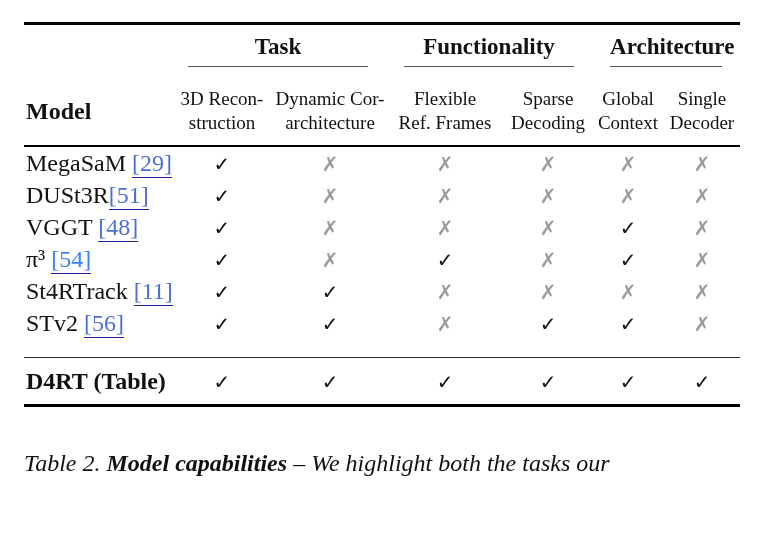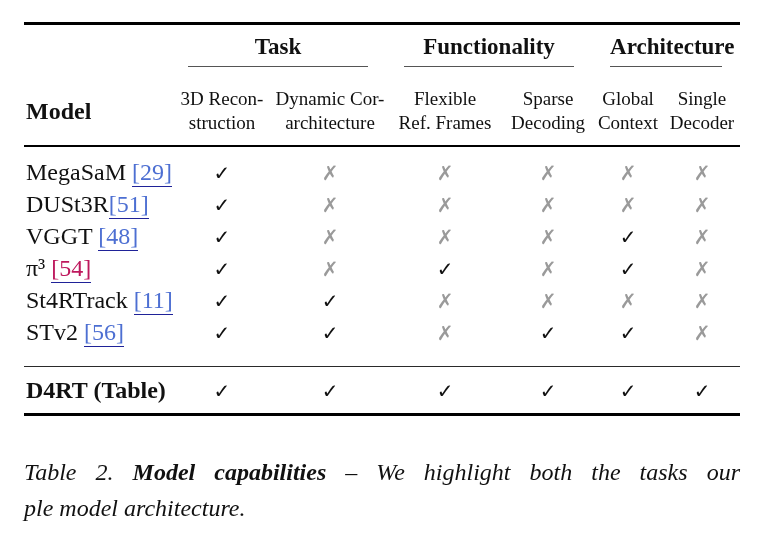--- a/index.html
+++ b/index.html
@@ -57,21 +57,21 @@
     font-size: 19px;
     line-height: 24px;
     white-space: pre-line;
     padding: 12px 0 10px 0;
     vertical-align: top;
   }
   tbody.main td {
     height: 32px;
     font-size: 24px;
   }
-  tbody.main tr:first-child td { padding-top: 9px; }
+  tbody.main tr:first-child td { }
   tbody.main tr:last-child td { padding-bottom: 18px; }
   td.model-cell {
     text-align: left;
     padding-left: 2px;
     white-space: nowrap;
   }
   .model-name { font-size: 24px; }
   a.cite {
     text-decoration: none;
     border-bottom: 1.5px solid #1f2298;
@@ -172,21 +172,21 @@
       <tr>
         <td class="model-cell"><span class="model-name">VGGT </span><a class="cite" style="color: rgb(77, 111, 210); border-bottom-color: rgb(31, 34, 152);">[48]</a></td>
         <td><span class="mark" style="color: rgb(17, 17, 17); font-weight: 700;">✓</span></td>
         <td><span class="mark" style="color: rgb(154, 154, 154); font-weight: 600;">✗</span></td>
         <td><span class="mark" style="color: rgb(154, 154, 154); font-weight: 600;">✗</span></td>
         <td><span class="mark" style="color: rgb(154, 154, 154); font-weight: 600;">✗</span></td>
         <td><span class="mark" style="color: rgb(17, 17, 17); font-weight: 700;">✓</span></td>
         <td><span class="mark" style="color: rgb(154, 154, 154); font-weight: 600;">✗</span></td>
       </tr>
       <tr>
-        <td class="model-cell"><span class="model-name">π³ </span><a class="cite" style="color: #be185d; border-bottom-color: rgb(31, 34, 152);">[54]</a></td>
+        <td class="model-cell"><span class="model-name">π³ </span><a class="cite" style="color: #3b82f6; border-bottom-color: rgb(31, 34, 152);">[54]</a></td>
         <td><span class="mark" style="color: rgb(17, 17, 17); font-weight: 700;">✓</span></td>
         <td><span class="mark" style="color: rgb(154, 154, 154); font-weight: 600;">✗</span></td>
         <td><span class="mark" style="color: rgb(17, 17, 17); font-weight: 700;">✓</span></td>
         <td><span class="mark" style="color: rgb(154, 154, 154); font-weight: 600;">✗</span></td>
         <td><span class="mark" style="color: rgb(17, 17, 17); font-weight: 700;">✓</span></td>
         <td><span class="mark" style="color: rgb(154, 154, 154); font-weight: 600;">✗</span></td>
       </tr>
       <tr>
         <td class="model-cell"><span class="model-name">St4RTrack </span><a class="cite" style="color: rgb(77, 111, 210); border-bottom-color: rgb(31, 34, 152);">[11]</a></td>
         <td><span class="mark" style="color: rgb(17, 17, 17); font-weight: 700;">✓</span></td>
@@ -218,18 +218,15 @@
       </tr>
     </tbody>
   </table>
 
   <div class="caption">
     <div class="caption-line">
       <span>Table 2.</span>
       <span class="cap-bold">Model capabilities</span>
       <span>– We highlight both the tasks our</span>
     </div>
-    <div class="caption-line">
-      <span>ple model architecture.</span>
-    </div>
   </div>
 
 </div>
 
 </body></html>

